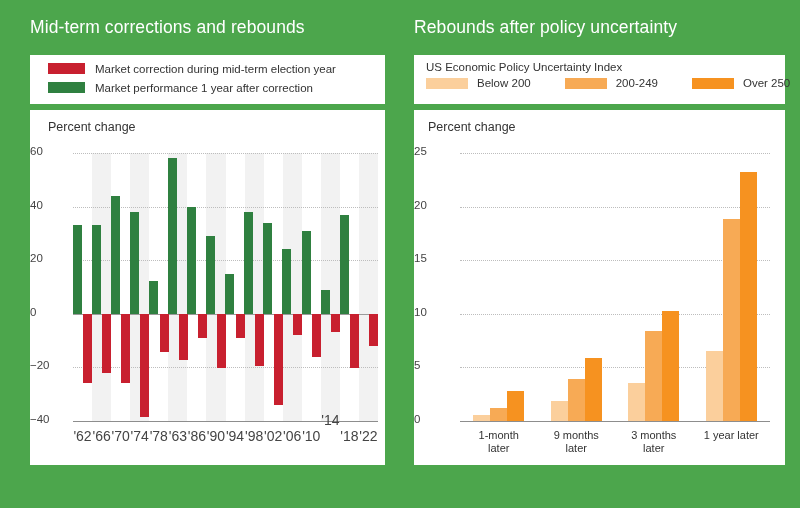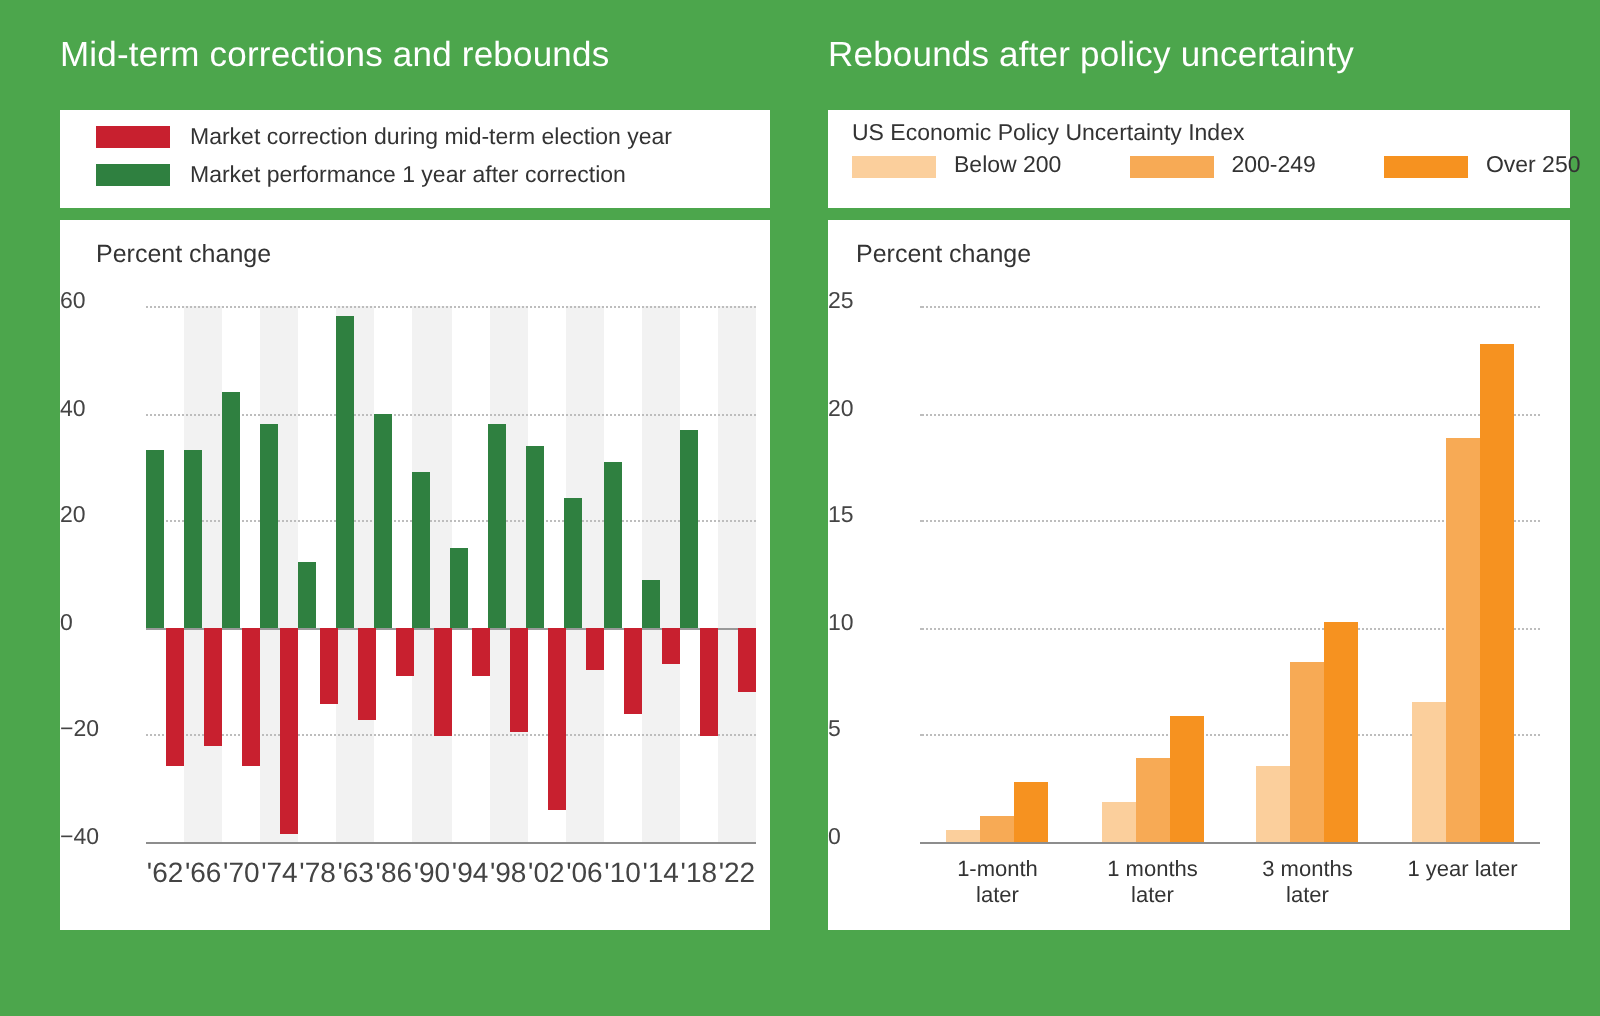--- a/index.html
+++ b/index.html
@@ -163,21 +163,21 @@
           <div class="xtick" style="left: 100.188px; width: 19.0625px; top: 318px;">'74</div>
           <div class="xtick" style="left: 119.25px; width: 19.0625px; top: 318px;">'78</div>
           <div class="xtick" style="left: 138.312px; width: 19.0625px; top: 318px;">'63</div>
           <div class="xtick" style="left: 157.375px; width: 19.0625px; top: 318px;">'86</div>
           <div class="xtick" style="left: 176.438px; width: 19.0625px; top: 318px;">'90</div>
           <div class="xtick" style="left: 195.5px; width: 19.0625px; top: 318px;">'94</div>
           <div class="xtick" style="left: 214.562px; width: 19.0625px; top: 318px;">'98</div>
           <div class="xtick" style="left: 233.625px; width: 19.0625px; top: 318px;">'02</div>
           <div class="xtick" style="left: 252.688px; width: 19.0625px; top: 318px;">'06</div>
           <div class="xtick" style="left: 271.75px; width: 19.0625px; top: 318px;">'10</div>
-          <div class="xtick" style="left: 290.812px; width: 19.0625px; top: 318px;">'14</div>
+          <div class="xtick" style="left: 290.812px; width: 19.0625px; top: 302px;">'14</div>
           <div class="xtick" style="left: 309.875px; width: 19.0625px; top: 318px;">'18</div>
           <div class="xtick" style="left: 328.938px; width: 19.0625px; top: 318px;">'22</div>
         </div>
     </div>
 
   </div>
 
   <div class="panel panel-right">
 
     <div class="panel-title" style="left:14px;">Rebounds after policy uncertainty</div>
@@ -227,21 +227,21 @@
           <div class="bar" style="left: 231.25px; width: 17px; top: 220.952px; height: 90.048px; background: rgb(247, 170, 85);"></div>
           <div class="bar" style="left: 248.25px; width: 17px; top: 200.584px; height: 110.416px; background: rgb(246, 146, 32);"></div>
           <div class="bar" style="left: 291.75px; width: 17px; top: 241.32px; height: 69.68px; background: rgb(251, 207, 156);"></div>
           <div class="bar" style="left: 308.75px; width: 17px; top: 109.464px; height: 201.536px; background: rgb(247, 170, 85);"></div>
           <div class="bar" style="left: 325.75px; width: 17px; top: 62.296px; height: 248.704px; background: rgb(246, 146, 32);"></div>
           <div class="xtick-multi" style="left: 46px; width: 77.5px; top: 319px;">
             <div>1-month</div>
             <div>later</div>
           </div>
           <div class="xtick-multi" style="left: 123.5px; width: 77.5px; top: 319px;">
-            <div>1 months</div>
+            <div>9 months</div>
             <div>later</div>
           </div>
           <div class="xtick-multi" style="left: 201px; width: 77.5px; top: 319px;">
             <div>3 months</div>
             <div>later</div>
           </div>
           <div class="xtick-multi" style="left: 278.5px; width: 77.5px; top: 319px;">
             <div>1 year later</div>
           </div>
         </div>

